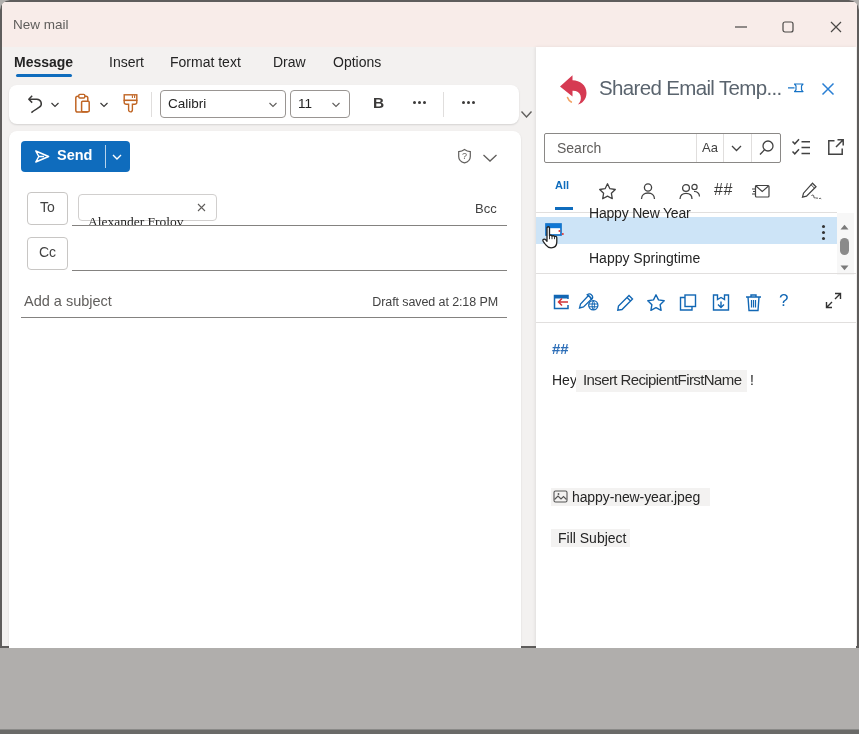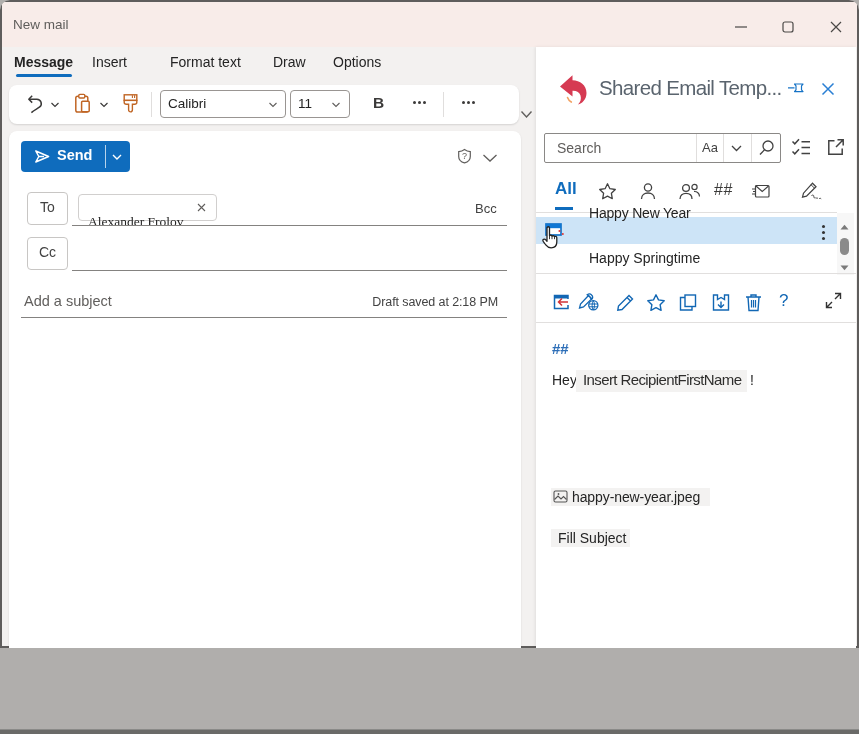--- a/index.html
+++ b/index.html
@@ -34,21 +34,21 @@
     </svg>
     <svg class="abs" style="left:778px;top:17px;" width="16" height="16" viewBox="0 0 16 16">
       <rect x="3" y="3" width="10" height="10" rx="2" stroke="#4a4846" stroke-width="1.2" fill="none"></rect>
     </svg>
     <svg class="abs" style="left:826px;top:17px;" width="16" height="16" viewBox="0 0 16 16">
       <path d="M3 3 L13 13 M13 3 L3 13" stroke="#4a4846" stroke-width="1.2" fill="none"></path>
     </svg>
   </div>
   <div id="tabstrip">
     <div class="tab" style="left:12px;font-weight:bold;">Message</div>
-    <div class="tab" style="left:90px;">Insert</div>
+    <div class="tab" style="left:107px;">Insert</div>
     <div class="tab" style="left:168px;">Format text</div>
     <div class="tab" style="left:271px;">Draw</div>
     <div class="tab" style="left:331px;">Options</div>
     <div class="abs" style="left:14px;top:27px;width:56px;height:3px;background:#0f6cbd;border-radius:2px;"></div>
   </div>
   <div id="toolbar">
 
     <svg class="abs" style="left:17px;top:9px;" width="20" height="20" viewBox="0 0 20 20">
       <path d="M6.2 1.8 L2.8 5.2 L6.2 8.6" stroke="#3b3a39" stroke-width="1.5" fill="none" stroke-linejoin="round"></path>
       <path d="M3.2 5.2 H10.8 A4.4 4.4 0 0 1 13.4 13.2 C11 15 8 16 5.4 18.6" stroke="#3b3a39" stroke-width="1.5" fill="none"></path>
@@ -187,21 +187,21 @@
         <path d="M10.5 16.5 H19"></path>
       </g>
     </svg>
     <svg class="abs" style="left:290px;top:90px;" width="20" height="20" viewBox="0 0 20 20">
       <g stroke="#424242" stroke-width="1.5" fill="none">
         <path d="M8.5 3.8 H2.8 V17.2 H16.2 V11.5"></path>
         <path d="M11.5 2.8 H17.2 V8.5 M17.2 2.8 L10 10"></path>
       </g>
     </svg>
 
-    <div class="abs" style="left:19px;top:132px;font-size:17px;font-weight:bold;color:#0f6cbd;">All</div>
+    <div class="abs" style="left:19px;top:132px;font-size:11px;font-weight:bold;color:#0f6cbd;">All</div>
     <div class="abs" style="left:19px;top:160px;width:18px;height:3px;background:#0f6cbd;"></div>
     <svg class="abs" style="left:62px;top:135px;" width="19" height="19" viewBox="0 0 19 19">
       <path d="M9.5 1.8 L11.9 6.7 L17.3 7.5 L13.4 11.3 L14.3 16.7 L9.5 14.1 L4.7 16.7 L5.6 11.3 L1.7 7.5 L7.1 6.7 Z" stroke="#424242" stroke-width="1.3" fill="none" stroke-linejoin="round"></path>
     </svg>
     <svg class="abs" style="left:103px;top:135px;" width="18" height="19" viewBox="0 0 18 19">
       <circle cx="9" cy="5.5" r="3.6" stroke="#424242" stroke-width="1.3" fill="none"></circle>
       <path d="M2.5 17 C2.5 13 5.5 11 9 11 C12.5 11 15.5 13 15.5 17" stroke="#424242" stroke-width="1.3" fill="none"></path>
     </svg>
     <svg class="abs" style="left:142px;top:135px;" width="23" height="19" viewBox="0 0 23 19">
       <circle cx="8" cy="6" r="3.4" stroke="#424242" stroke-width="1.3" fill="none"></circle>

